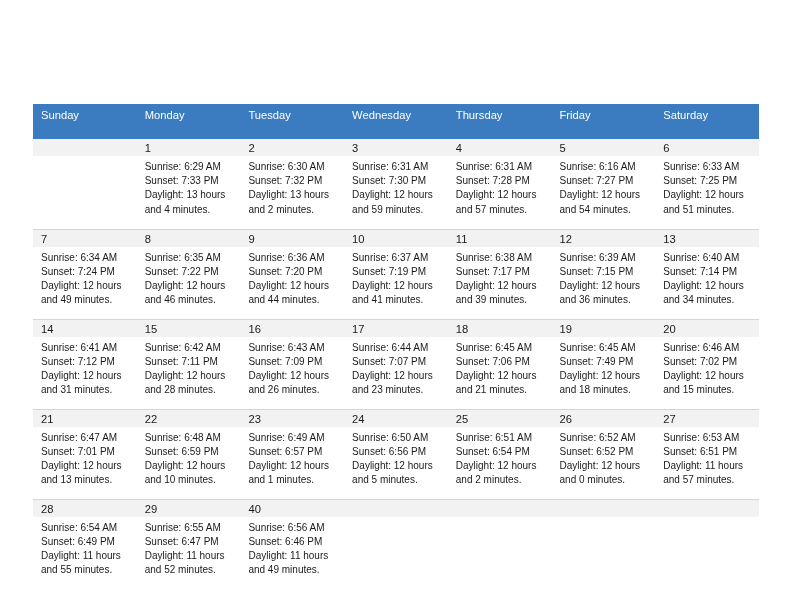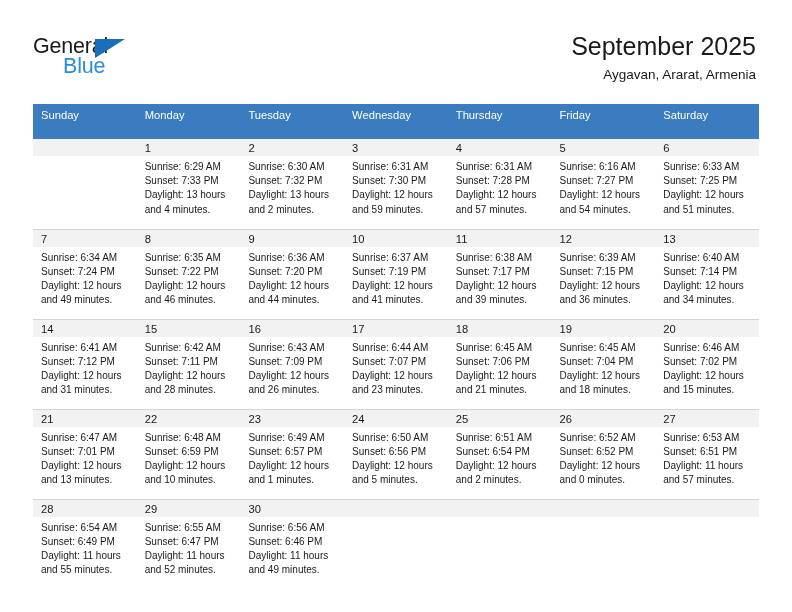--- a/index.html
+++ b/index.html
@@ -127,34 +127,20 @@
     color: #1a1a1a;
     line-height: 14.2px;
   }
   .cell-body div { white-space: nowrap; }
 </style>
 </head>
 <body>
 
 <div class="page">
 
-  <div class="header">
-
-    <div class="logo">
-      <span class="logo-general">General</span>
-      <span class="logo-triangle"></span>
-      <span class="logo-blue">Blue</span>
-    </div>
-
-    <div class="title-block">
-      <h1 class="cal-title">September 2025</h1>
-      <div class="cal-subtitle">Aygavan, Ararat, Armenia</div>
-    </div>
-
-  </div>
 
   <div class="calendar">
     <table class="cal-table">
       <thead>
         <tr id="weekday-row">
             <th>Sunday</th>
             <th>Monday</th>
             <th>Tuesday</th>
             <th>Wednesday</th>
             <th>Thursday</th>
@@ -330,21 +316,21 @@
                 <div>Sunrise: 6:45 AM</div>
                 <div>Sunset: 7:06 PM</div>
                 <div>Daylight: 12 hours</div>
                 <div>and 21 minutes.</div>
               </div>
             </td>
             <td class="daycell">
               <div class="daynum-band">19</div>
               <div class="cell-body">
                 <div>Sunrise: 6:45 AM</div>
-                <div>Sunset: 7:04 PM</div>
+                <div>Sunset: 7:49 PM</div>
                 <div>Daylight: 12 hours</div>
                 <div>and 18 minutes.</div>
               </div>
             </td>
             <td class="daycell">
               <div class="daynum-band">20</div>
               <div class="cell-body">
                 <div>Sunrise: 6:46 AM</div>
                 <div>Sunset: 7:02 PM</div>
                 <div>Daylight: 12 hours</div>
@@ -430,21 +416,21 @@
             <td class="daycell">
               <div class="daynum-band">29</div>
               <div class="cell-body">
                 <div>Sunrise: 6:55 AM</div>
                 <div>Sunset: 6:47 PM</div>
                 <div>Daylight: 11 hours</div>
                 <div>and 52 minutes.</div>
               </div>
             </td>
             <td class="daycell">
-              <div class="daynum-band">30</div>
+              <div class="daynum-band">40</div>
               <div class="cell-body">
                 <div>Sunrise: 6:56 AM</div>
                 <div>Sunset: 6:46 PM</div>
                 <div>Daylight: 11 hours</div>
                 <div>and 49 minutes.</div>
               </div>
             </td>
             <td class="daycell empty">
               <div class="daynum-band"></div>
             </td>

